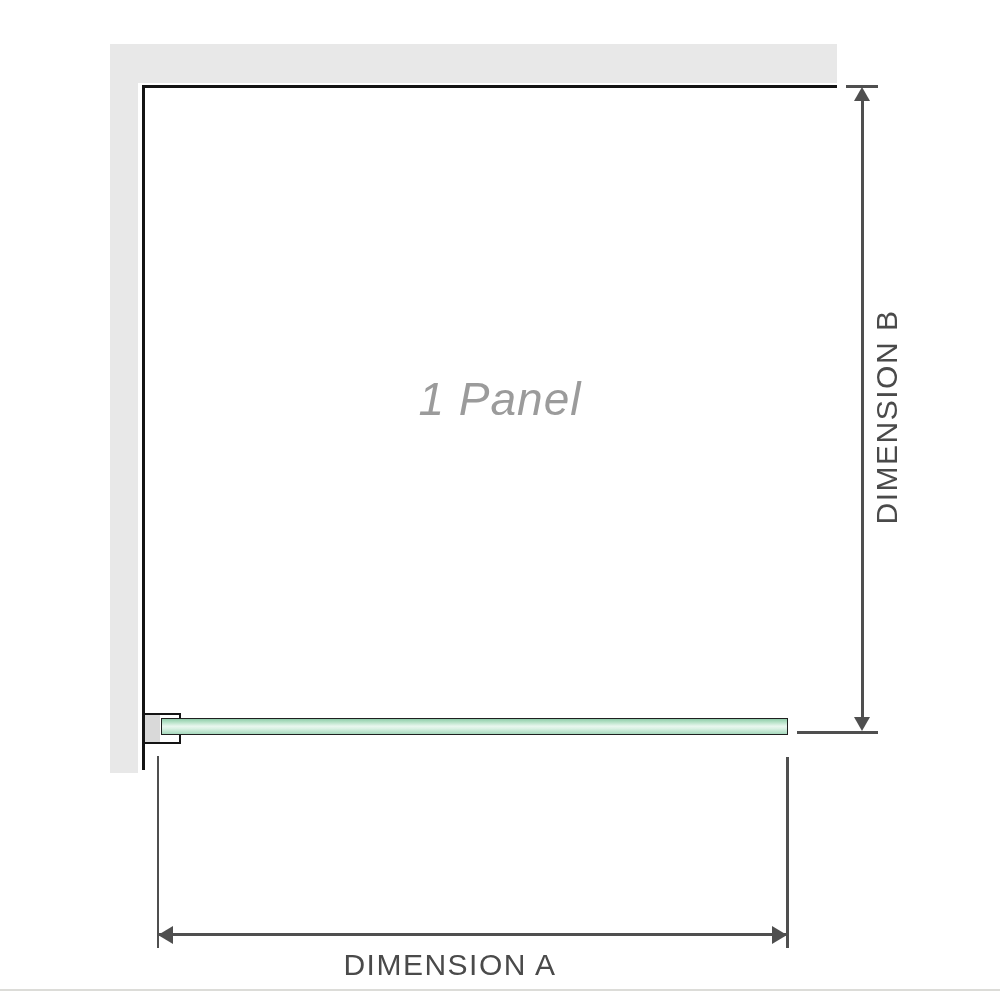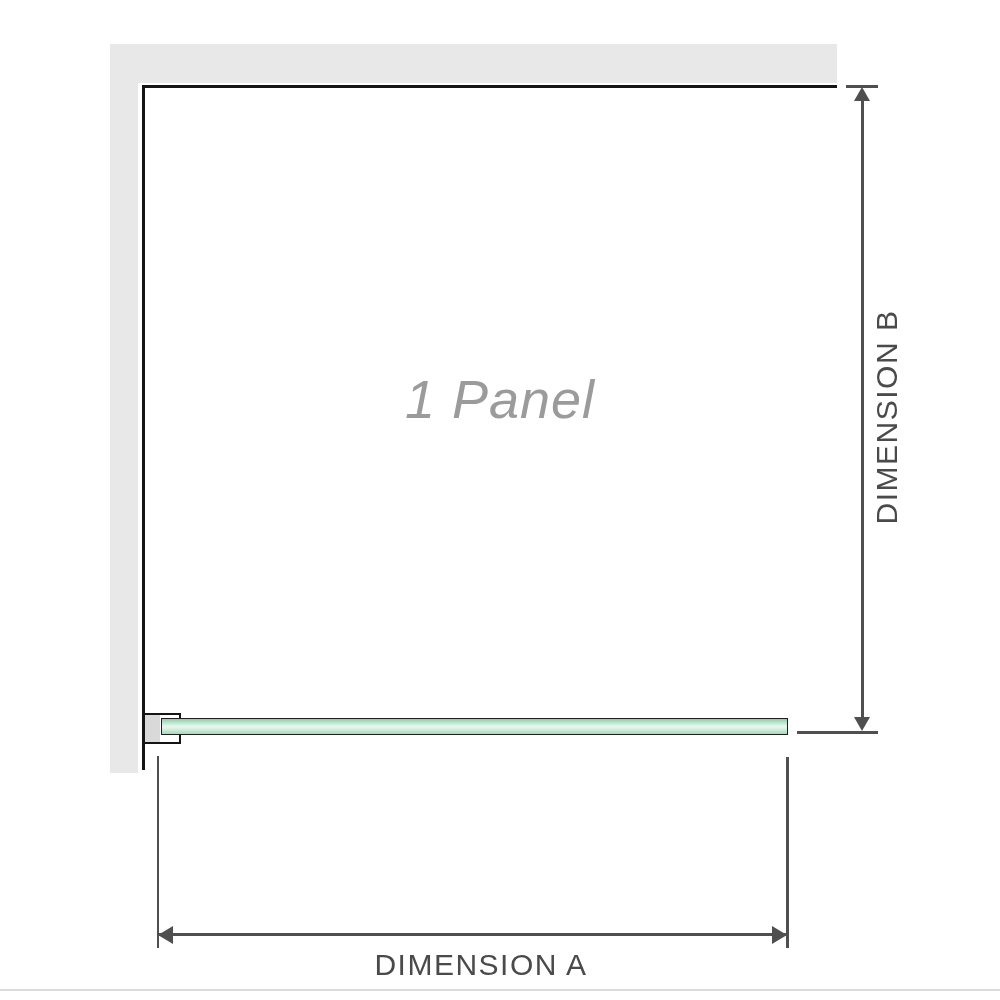--- a/index.html
+++ b/index.html
@@ -79,32 +79,32 @@
 
   
   .dim-label {
     color: #4a4a4a;
     font-size: 30px;
     letter-spacing: 1.5px;
     white-space: nowrap;
     font-weight: 400;
   }
   .dimA-label {
-    left: 481px; top: 965px;
+    left: 450px; top: 965px;
     transform: translate(-50%, -50%);
   }
   .dimB-label {
     left: 887px; top: 417px;
     transform: translate(-50%, -50%) rotate(-90deg);
   }
   .panel-label {
     left: 500px; top: 399px;
     transform: translate(-50%, -50%);
     color: #9b9b9b;
-    font-size: 54px;
+    font-size: 46px;
     font-style: italic;
     letter-spacing: 1px;
     white-space: nowrap;
   }
 
   
   .footer-rule { left: 0; top: 989px; width: 1000px; height: 2px; background: #dcdcd8; }
 </style>
 </head>
 <body>

